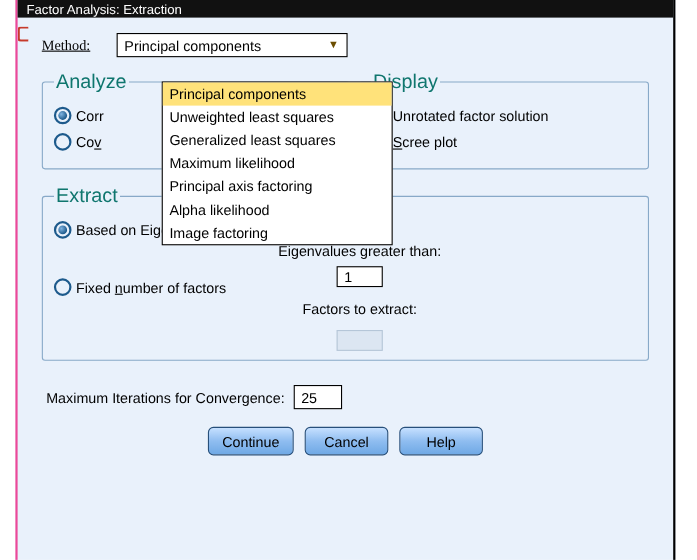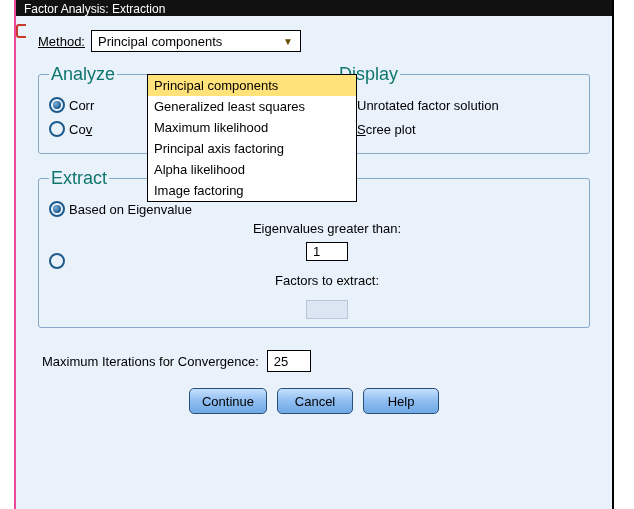--- a/index.html
+++ b/index.html
@@ -27,22 +27,23 @@
     height: 16px;
     font-size: 12px;
     overflow: hidden;
   }
   .content {
     position: relative;
     padding: 14px 22px 6px 22px;
   }
   .row { display: flex; align-items: center; }
   .method-label {
-    margin-right: 6px;
+    margin-right: 24px;
     text-decoration: underline;
+    font-family: Liberation Serif, serif;
   }
   .combo {
     display: inline-flex;
     align-items: center;
     background: #fff;
     border: 1px solid #000;
     height: 22px;
     width: 210px;
     padding: 0 4px 0 6px;
     justify-content: space-between;
@@ -199,20 +200,21 @@
     <div class="row">
       <span class="method-label">Method:</span>
       <div class="combo">
         <span>Principal components</span>
         <span class="arrow">▼</span>
       </div>
     </div>
 
     <div class="dropdown">
       <div class="sel">Principal components</div>
+      <div>Unweighted least squares</div>
       <div>Generalized least squares</div>
       <div>Maximum likelihood</div>
       <div>Principal axis factoring</div>
       <div>Alpha likelihood</div>
       <div>Image factoring</div>
     </div>
 
     <div class="top-fieldsets">
       <fieldset class="fs-analyze">
         <legend>Analyze</legend>
@@ -252,20 +254,23 @@
         <span>Based on Eigenvalue</span>
       </div>
       <div class="indent">
         <span>Eigenvalues greater than:</span>
         <span class="textbox" style="width:42px">
           <input type="text" value="1" style="">
         </span>
       </div>
       <div class="radio-row">
         <span class="radiomark"></span>
+        <span class="ulabel">
+          <span>Fixed </span><span class="ul">n</span><span>umber of factors</span>
+        </span>
       </div>
       <div class="indent">
         <span>Factors to extract:</span>
         <span style="width:20px"></span>
         <span class="textbox disabledbox" style="width:42px">
           <input type="text" disabled="" value="" style="">
         </span>
       </div>
     </fieldset>
 

